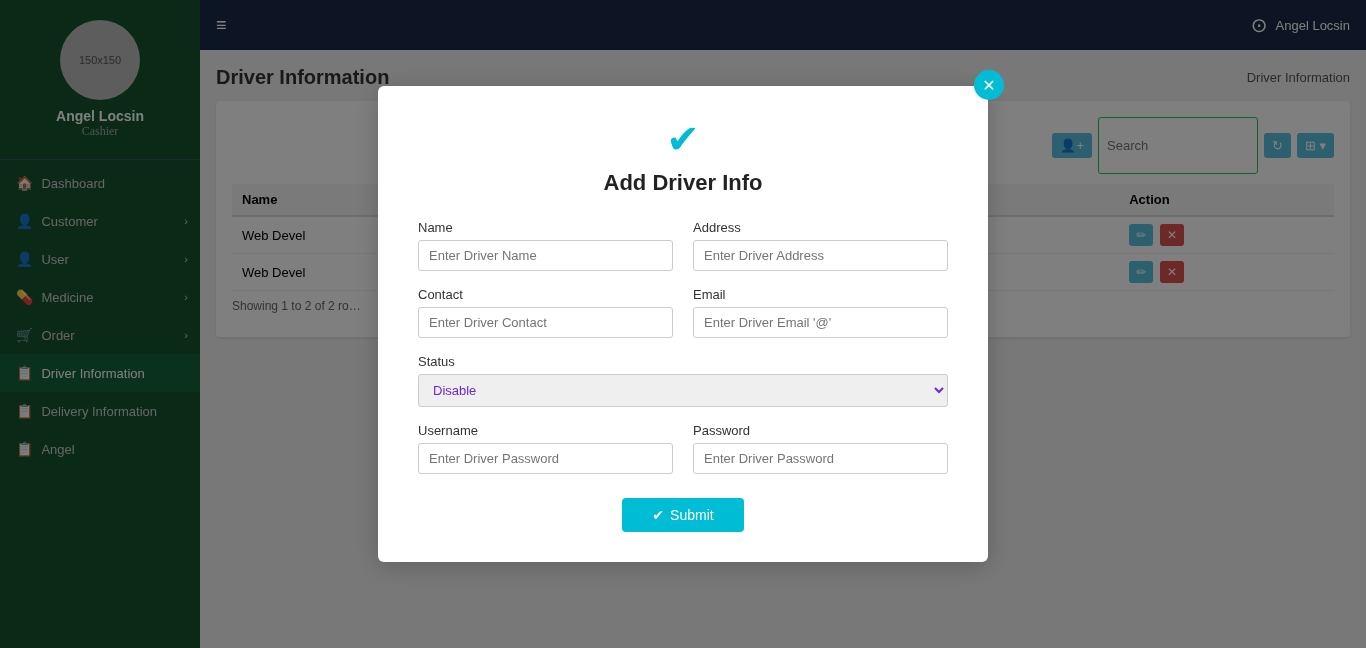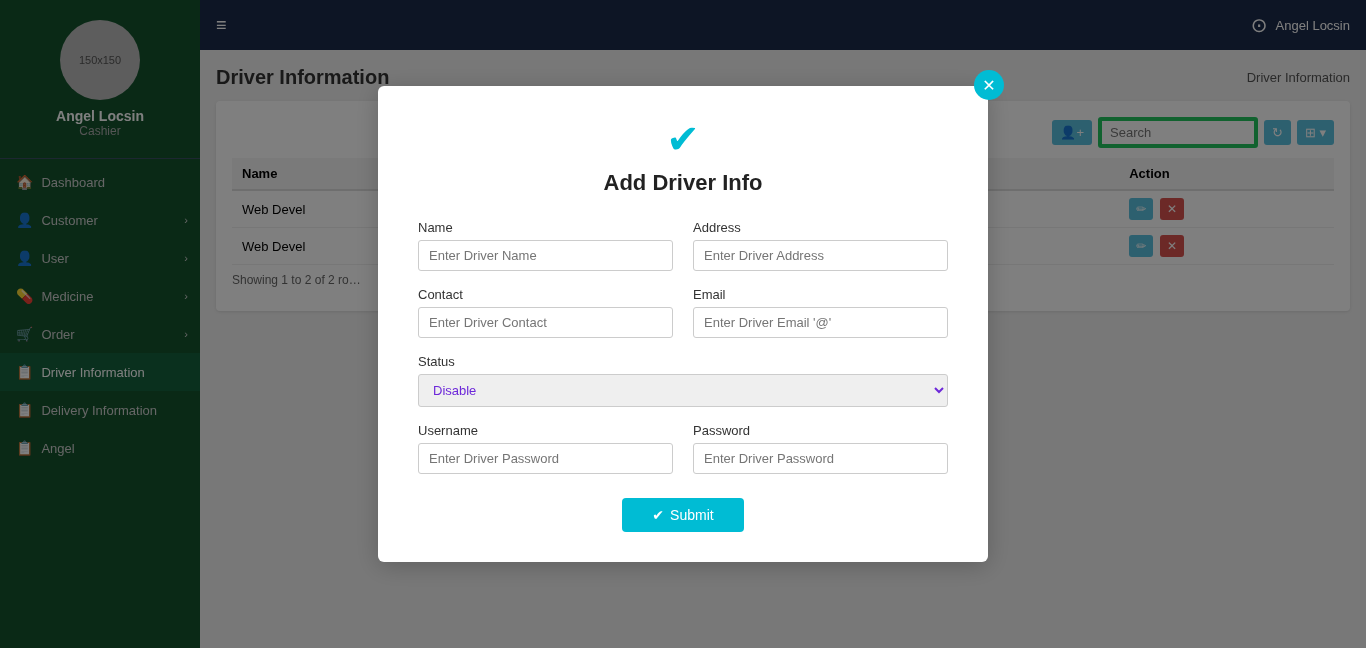--- a/index.html
+++ b/index.html
@@ -22,21 +22,21 @@
       background: #bbb;
       border-radius: 50%;
       margin-top: 20px;
       display: flex; align-items: center; justify-content: center;
       font-size: 11px; color: #555;
     }
     .sidebar-name {
       color: #fff; margin-top: 8px; font-size: 14px; font-weight: bold;
     }
     .sidebar-role {
-      color: #aaa; font-size: 12px; margin-bottom: 16px;
+      color: #aaa; font-size: 12px; margin-bottom: 16px; font-family: Liberation Serif, serif;
     }
     .sidebar-nav {
       width: 100%;
     }
     .sidebar-item {
       display: flex; align-items: center;
       padding: 11px 16px;
       cursor: pointer;
       color: #ccc;
       font-size: 13px;
@@ -87,23 +87,23 @@
       background: #5bc0de;
       color: #fff;
       border: none;
       border-radius: 3px;
       padding: 5px 8px;
       cursor: pointer;
       font-size: 13px;
     }
     .btn-icon.refresh { background: #5bc0de; }
     .search-input {
-      border: 4px solid #22c55e;
+      border: 1px solid #22c55e;
       border-radius: 3px;
-      padding: 4px 8px;
+      padding: 20px 8px;
       font-size: 13px;
       width: 160px;
     }
     .btn-columns {
       background: #5bc0de;
       color: #fff;
       border: none;
       border-radius: 3px;
       padding: 5px 8px;
       cursor: pointer;

